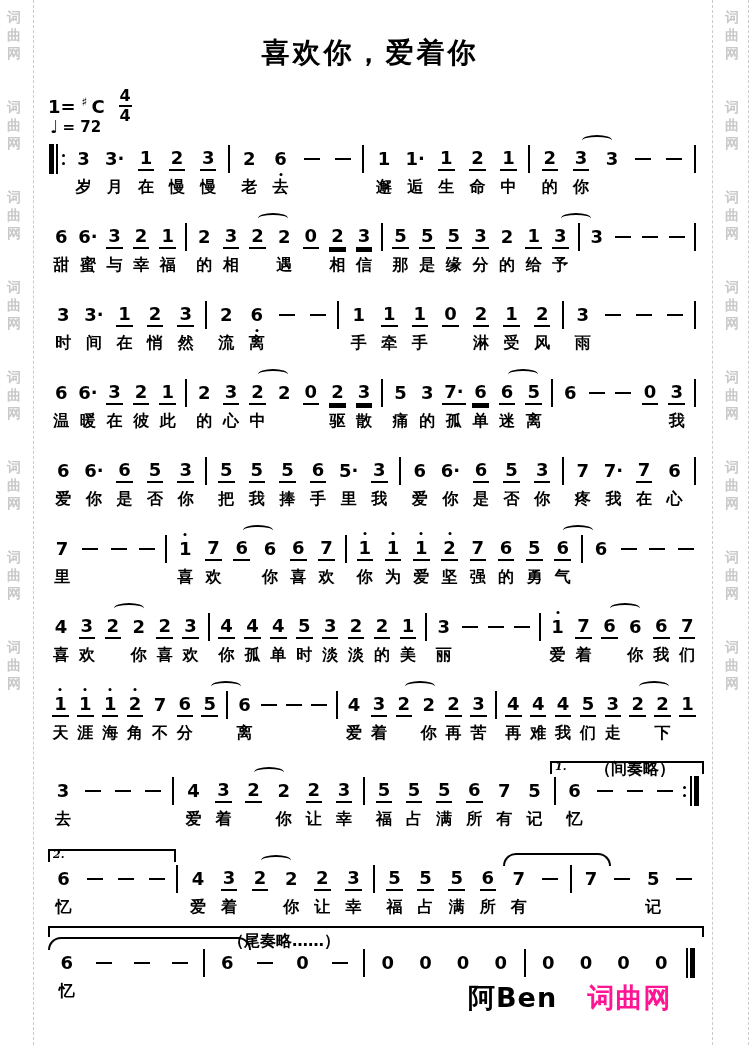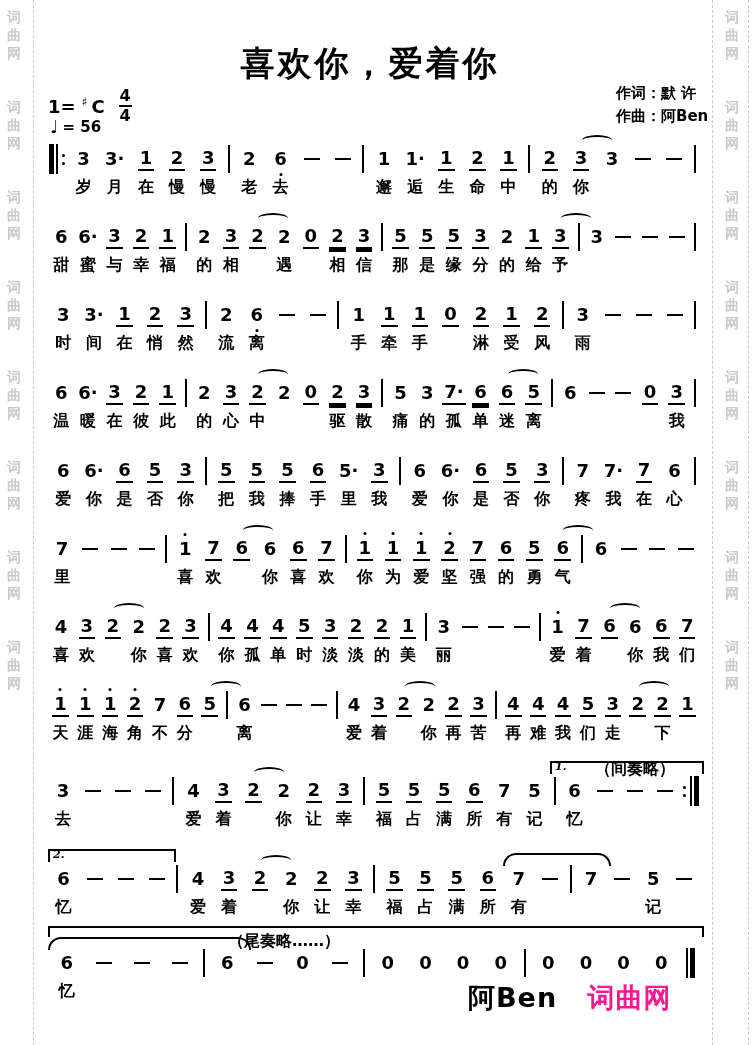--- a/index.html
+++ b/index.html
@@ -6,22 +6,22 @@
   .sheet{position:relative;width:752px;height:1045px;background:#fff;overflow:hidden;
          font-family:"DejaVu Sans",sans-serif;color:#000;}
   
   .wmcol{position:absolute;top:8px;bottom:0;width:20px;display:flex;flex-direction:column;
          align-items:center;color:#c9c9c9;font-size:14px;font-weight:bold;line-height:18px;}
   .wmcol .grp{margin-bottom:36px;display:flex;flex-direction:column;align-items:center;}
   .vdash{position:absolute;top:0;bottom:0;width:0;border-left:1px dashed #cbcbcb;}
   
   .url{position:absolute;left:565px;top:25px;font-family:"DejaVu Sans Mono",monospace;
        font-size:15px;font-weight:bold;white-space:nowrap;z-index:5;}
-  .title{position:absolute;left:0;right:12px;top:34px;margin:7px;text-align:center;
-         font-size:34px;font-weight:bold;letter-spacing:3px;}
+  .title{position:absolute;left:0;right:12px;top:34px;margin:0;text-align:center;
+         font-size:28px;font-weight:bold;letter-spacing:3px;}
   .keyblock{position:absolute;left:48px;top:88px;font-size:18px;font-weight:bold;
             display:flex;align-items:center;gap:6px;}
   .keyblock sup{font-size:12px;position:relative;top:-4px;margin-right:-2px;}
   .meter{display:inline-flex;flex-direction:column;align-items:center;line-height:1;
          font-size:16px;font-weight:bold;margin-left:8px;}
   .meter .fline{width:13px;height:2px;background:#000;margin:1px 0;}
   .tempo{position:absolute;left:50px;top:116px;font-size:15px;font-weight:bold;
          display:flex;align-items:center;gap:4px;}
   .tempo .nq{font-size:18px;}
   .credits{position:absolute;left:616px;top:82px;font-size:15px;font-weight:bold;line-height:1.55;
@@ -167,27 +167,23 @@
       <span>C</span>
     <span class="meter">
       <span>4</span>
       <span class="fline"></span>
       <span>4</span>
     </span>
   </div>
 
   <div class="tempo">
     <span class="nq">♩</span>
-    <span>= 56</span>
+    <span>= 72</span>
   </div>
 
-  <div class="credits">
-    <div>作词：默 许</div>
-    <div>作曲：阿Ben</div>
-  </div>
 
   <div id="systems">
       <div class="system" style="top: 146px;">
         <div class="cell repcell">
           <div class="notebox">
             <div class="rep">
               <div class="thickb"></div>
               <div class="thinb"></div>
               <div class="rdots">
                 <i></i>

